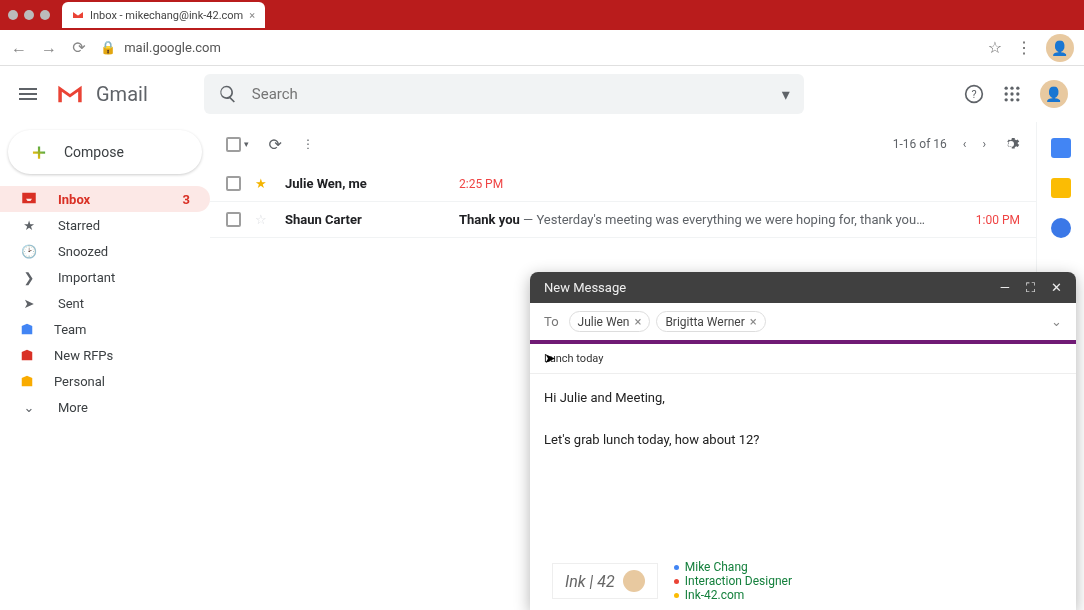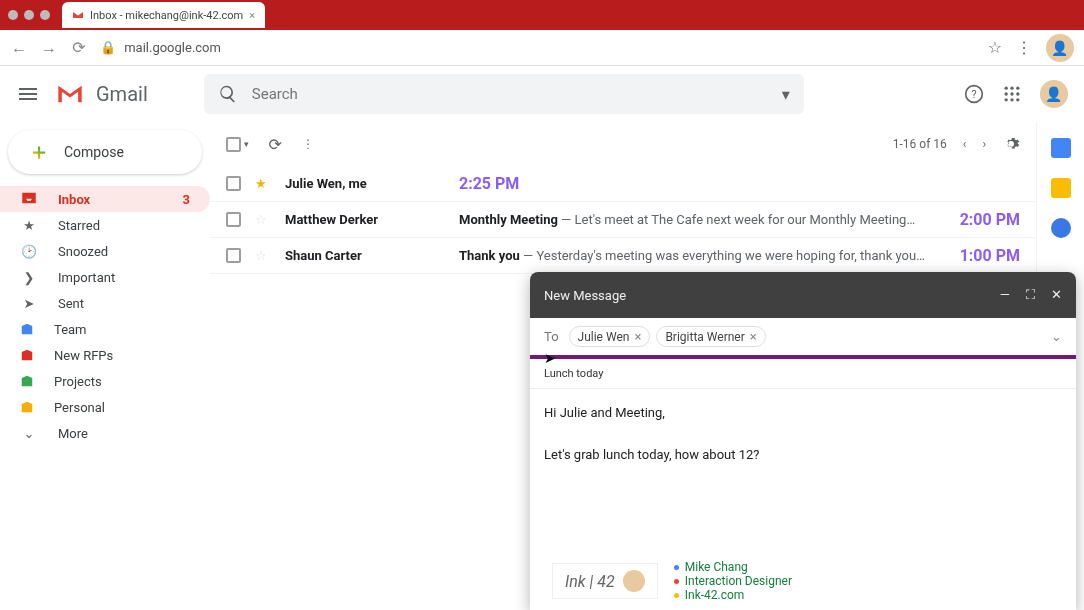--- a/index.html
+++ b/index.html
@@ -46,28 +46,28 @@
 .toolbar { height:44px; display:flex; align-items:center; padding:0 16px; gap:20px; color:#5f6368; font-size:12px; }
 .tb-left { display:flex; align-items:center; gap:20px; }
 .tb-right { margin-left:auto; display:flex; align-items:center; gap:16px; }
 .cb { width:15px; height:15px; border:2px solid #9e9e9e; border-radius:2px; }
 .row { height:36px; display:flex; align-items:center; padding:0 16px; gap:14px; font-size:13px; border-bottom:1px solid #f1f3f4; cursor:pointer; }
 .row .star-i { color:#dadce0; width:16px; }
 .row .star-i.on { color:#f4b400; }
 .row .from { width:160px; font-weight:700; color:#202124; }
 .row .subj { flex:1; color:#5f6368; white-space:nowrap; overflow:hidden; text-overflow:ellipsis; }
 .row .subj b { color:#202124; font-weight:700; }
-.row .time { font-weight:700; color:#8b5cf6; font-size:16px; }
+.row .time { font-weight:400; color:#ef4444; font-size:12px; }
 
 .rail { width:48px; border-left:1px solid #f1f3f4; display:flex; flex-direction:column; align-items:center; gap:20px; padding-top:16px; }
 .rail-ico { width:20px; height:20px; border-radius:3px; }
 
 
 .compose-win { position:absolute; right:8px; bottom:0; width:546px; height:338px; background:#fff; box-shadow:0 4px 16px rgba(0,0,0,.3); border-radius:8px 8px 0 0; overflow:hidden; display:flex; flex-direction:column; }
-.cw-head { height:46px; background:#404040; color:#eee; display:flex; align-items:center; padding:0 14px; font-size:13px; }
+.cw-head { height:31px; background:#404040; color:#eee; display:flex; align-items:center; padding:0 14px; font-size:13px; }
 .cw-head .ctrls { margin-left:auto; display:flex; gap:16px; cursor:pointer; }
 .cw-to { padding:8px 14px; display:flex; align-items:center; gap:10px; font-size:13px; color:#777; border-bottom:4px solid #701a75; }
 .chip { border:1px solid #ddd; border-radius:12px; padding:2px 8px; font-size:12px; color:#444; display:flex; align-items:center; gap:5px; }
 .chip .cx { color:#888; cursor:pointer; font-size:13px; }
 .cw-subj { padding:8px 14px; font-size:11px; color:#333; border-bottom:1px solid #eee; }
 .cw-body { padding:14px; font-size:13px; color:#222; line-height:1.6; flex:1; }
 .sig { position:absolute; bottom:0; left:14px; display:flex; align-items:center; gap:16px; padding:8px 8px; }
 .sig-card { border:1px solid #eee; padding:6px 12px; font-style:italic; font-family:serif; color:#666; display:flex; align-items:center; gap:8px; }
 .sig-lines { font-size:12px; color:#15803d; }
 .sig-lines div { display:flex; align-items:center; gap:6px; }
@@ -185,26 +185,20 @@
           <span>Team</span>
         </div>
         <div class="sb-item">
           <svg class="lbl-ico" viewBox="0 0 24 24">
             <path fill="#d93025" d="M3 3h14l4 9-4 9H3z"></path>
           </svg>
           <span>New RFPs</span>
         </div>
         <div class="sb-item">
           <svg class="lbl-ico" viewBox="0 0 24 24">
-            <path fill="#34a853" d="M3 3h14l4 9-4 9H3z"></path>
-          </svg>
-          <span>Projects</span>
-        </div>
-        <div class="sb-item">
-          <svg class="lbl-ico" viewBox="0 0 24 24">
             <path fill="#f9ab00" d="M3 3h14l4 9-4 9H3z"></path>
           </svg>
           <span>Personal</span>
         </div>
         <div class="sb-item">
           <span class="sb-ico">⌄</span>
           <span>More</span>
         </div>
       </div>
   </div>
@@ -232,27 +226,20 @@
       <div id="rows">
           <div class="row">
             <div class="cb"></div>
             <span class="star-i on">★</span>
             <span class="from">Julie Wen, me</span>
             <span class="time">2:25 PM</span>
           </div>
           <div class="row">
             <div class="cb"></div>
             <span class="star-i ">☆</span>
-            <span class="from">Matthew Derker</span>
-            <span class="subj"><b>Monthly Meeting</b> — Let's meet at The Cafe next week for our Monthly Meeting…</span>
-            <span class="time">2:00 PM</span>
-          </div>
-          <div class="row">
-            <div class="cb"></div>
-            <span class="star-i ">☆</span>
             <span class="from">Shaun Carter</span>
             <span class="subj"><b>Thank you</b> — Yesterday's meeting was everything we were hoping for, thank you…</span>
             <span class="time">1:00 PM</span>
           </div>
         </div>
     </div>
 
     <div class="rail">
       <div class="rail-ico" style="background:#4285f4"></div>
       <div class="rail-ico" style="background:#fbbc04"></div>

